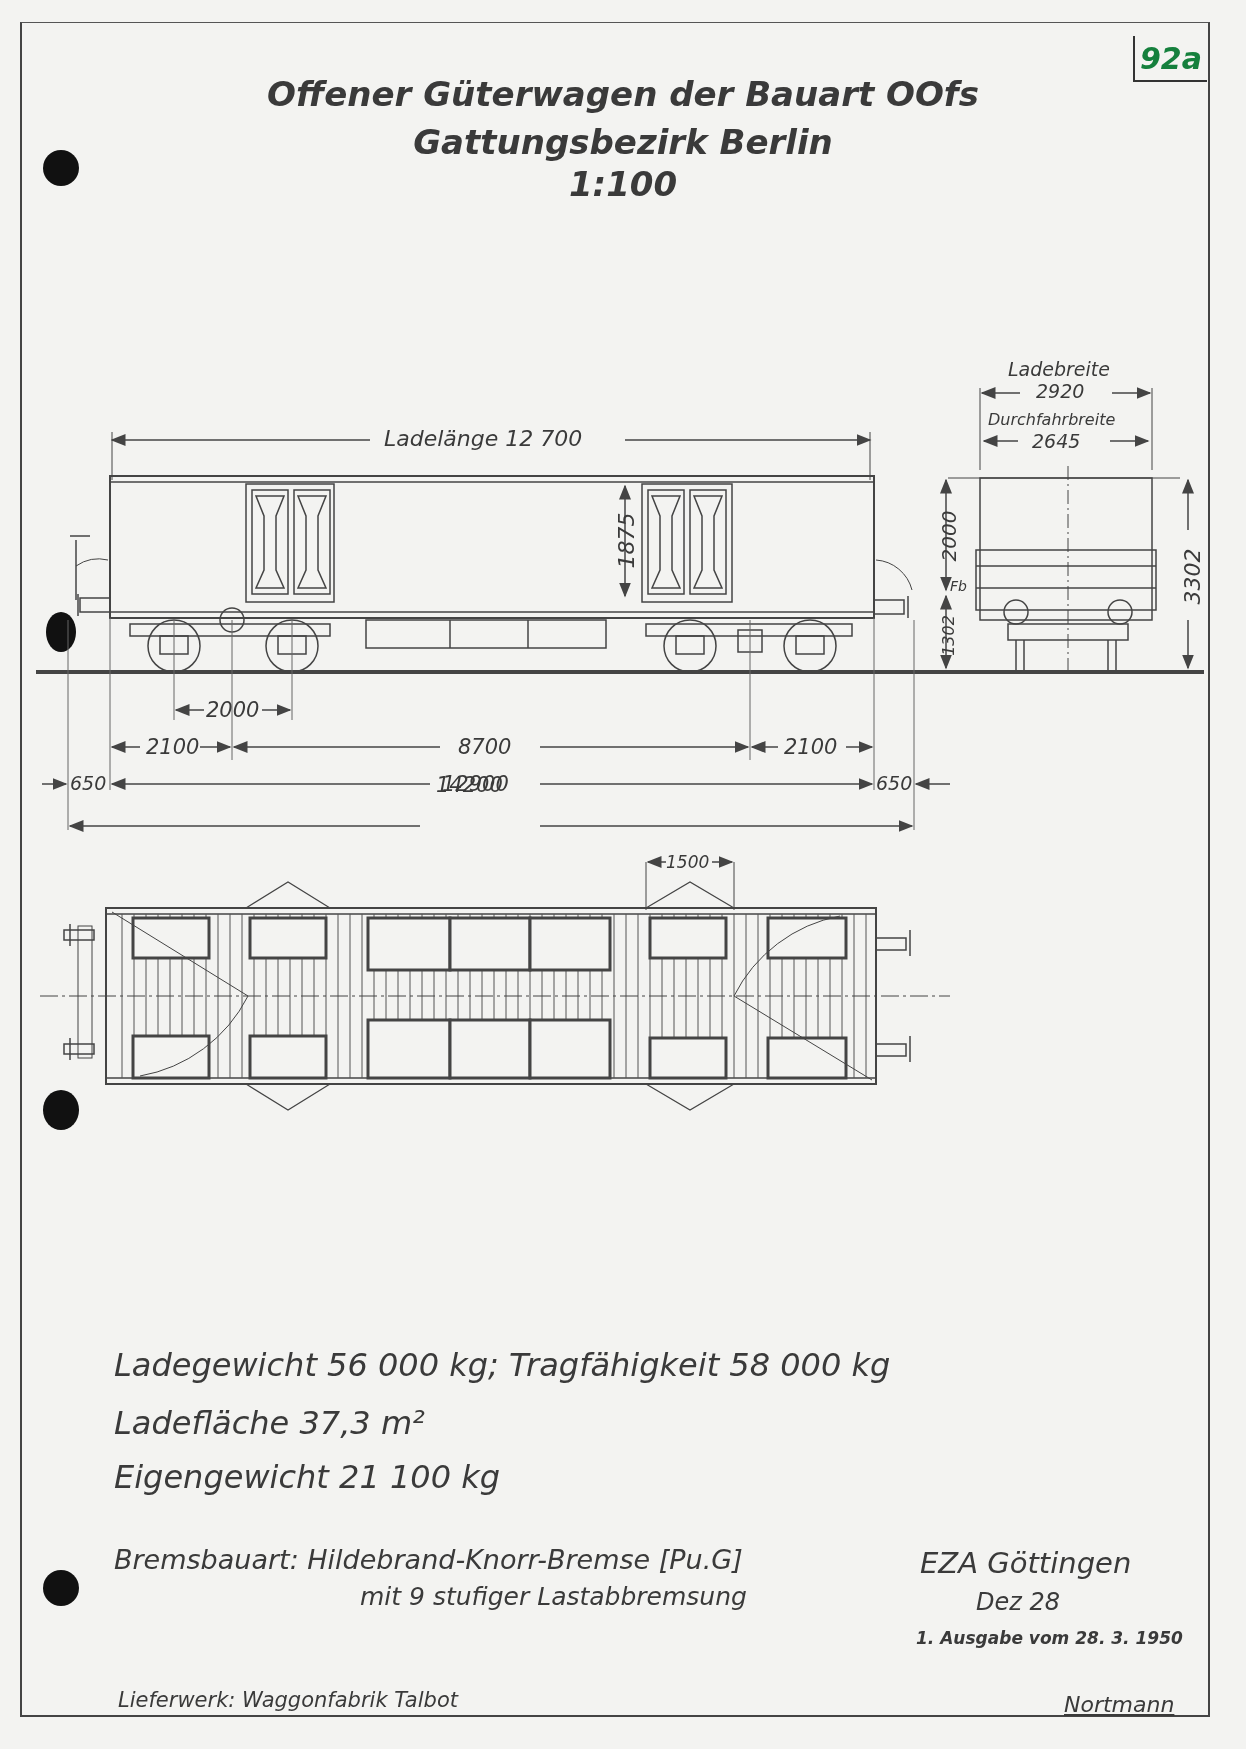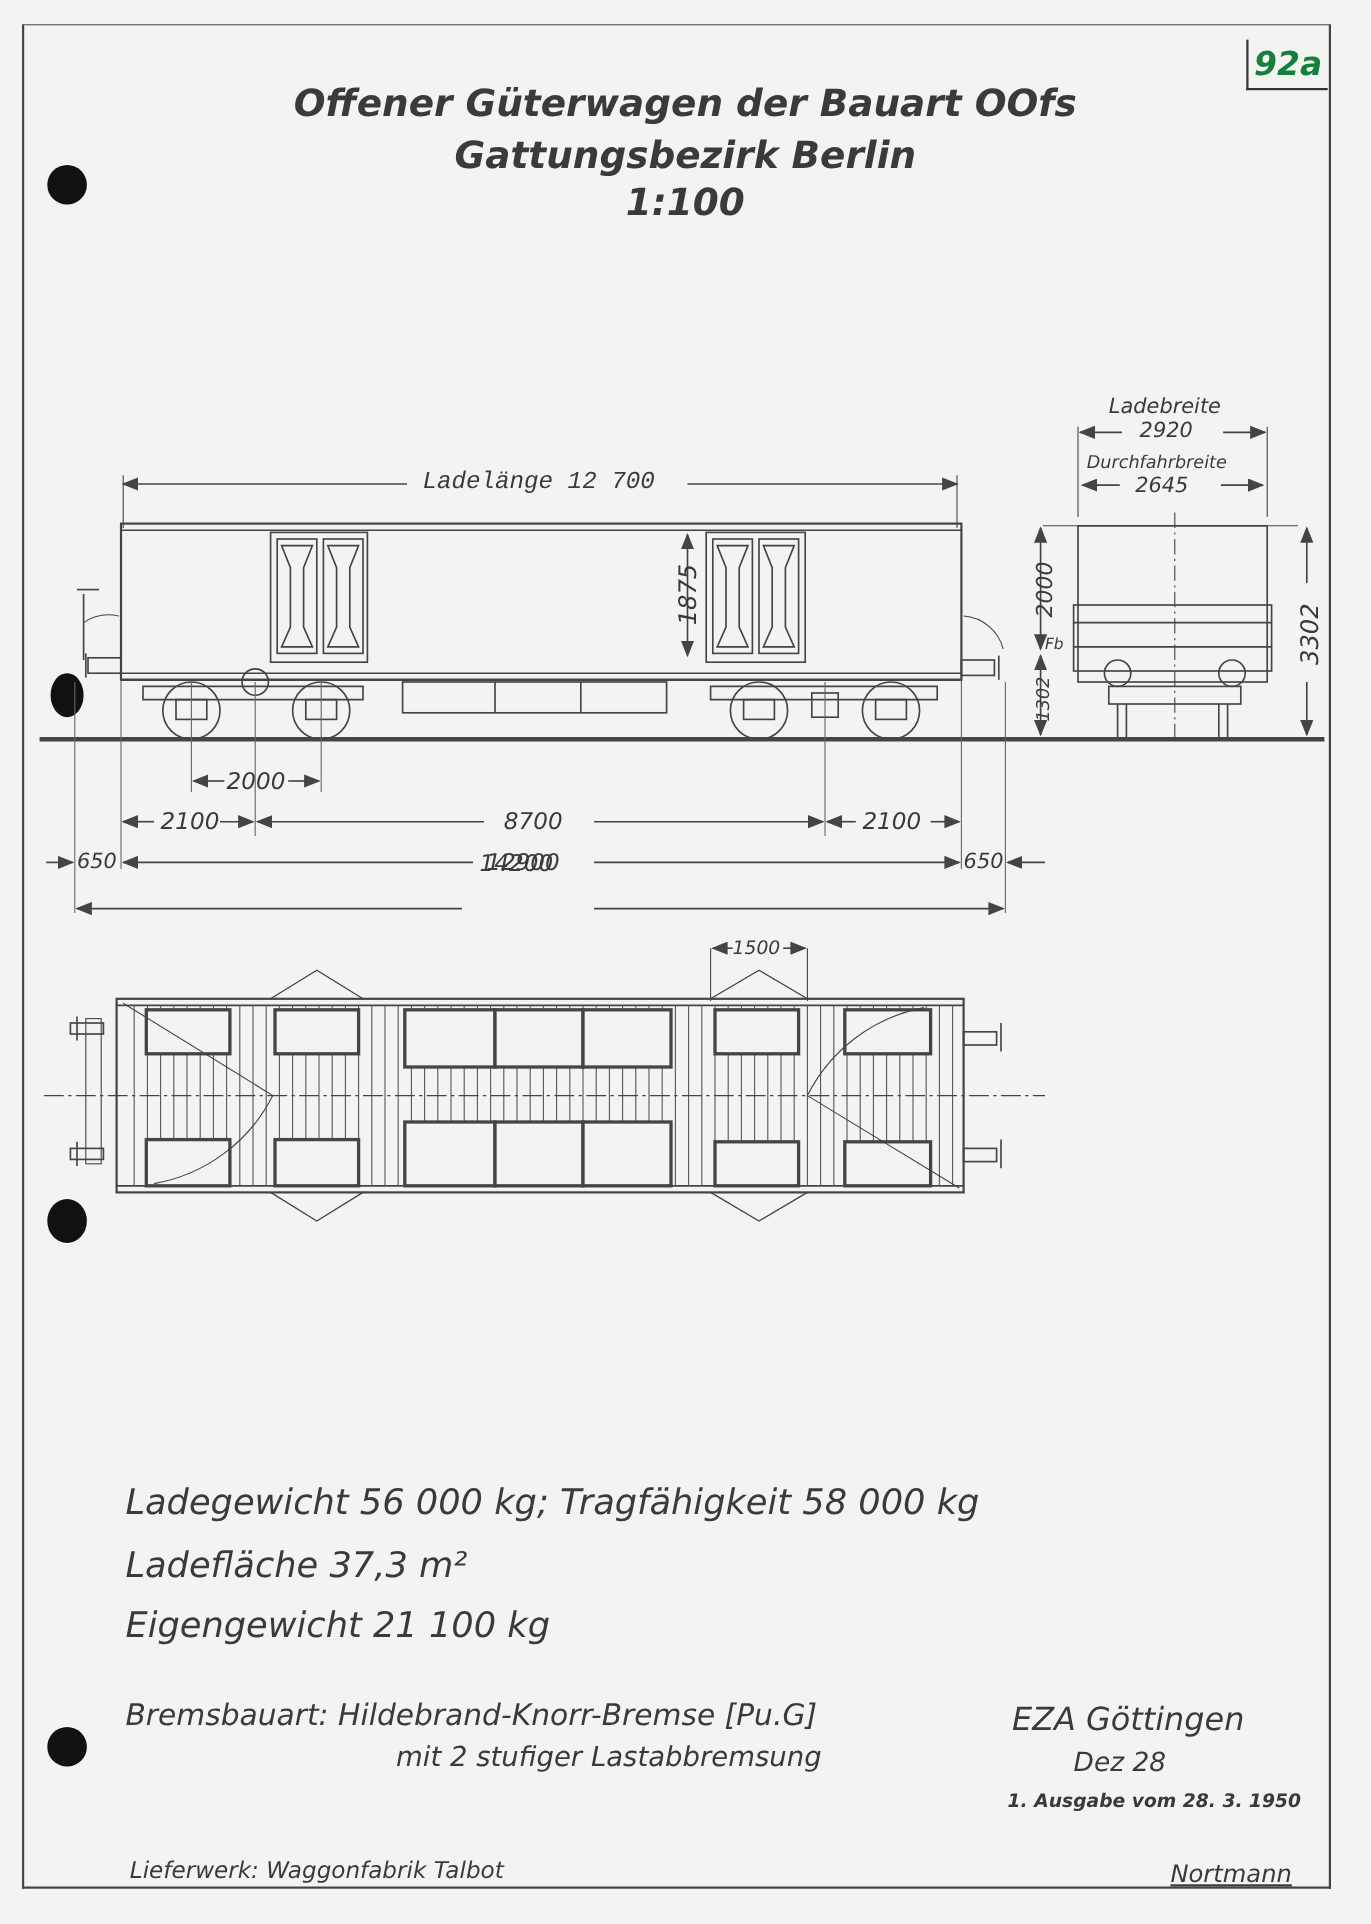--- a/index.html
+++ b/index.html
@@ -261,21 +261,21 @@
     <rect x="64" y="1044" width="30" height="10"></rect>
       <line x1="70" y1="1038" x2="70" y2="1060"></line>
     <rect x="78" y="926" width="14" height="132" stroke-width="1"></rect>
     <rect x="876" y="938" width="30" height="12"></rect>
       <line x1="910" y1="930" x2="910" y2="956"></line>
     <rect x="876" y="1044" width="30" height="12"></rect>
       <line x1="910" y1="1036" x2="910" y2="1062"></line>
   </g>
 </svg>
 
-<div class="hand" style="left:384px;top:426px;font-size:22px;font-family:Liberation Mono, monospace;">Ladelänge 12 700</div>
+<div class="hand" style="left:384px;top:426px;font-size:22px;">Ladelänge 12 700</div>
 <div class="hand" style="left:598px;top:528px;font-size:22px;transform:rotate(-90deg);">1875</div>
 <div class="hand" style="left:206px;top:698px;font-size:21px;">2000</div>
 <div class="hand" style="left:146px;top:735px;font-size:21px;">2100</div>
 <div class="hand" style="left:458px;top:735px;font-size:21px;">8700</div>
 <div class="hand" style="left:784px;top:735px;font-size:21px;">2100</div>
 <div class="hand" style="left:70px;top:772px;font-size:19px;">650</div>
 <div class="hand" style="left:442px;top:772px;font-size:21px;">12900</div>
 <div class="hand" style="left:876px;top:772px;font-size:19px;">650</div>
 <div class="hand" style="left:436px;top:773px;font-size:21px;">14200</div>
 
@@ -288,20 +288,20 @@
 <div class="hand" style="left:928px;top:626px;font-size:16px;transform:rotate(-90deg);">1302</div>
 <div class="hand" style="left:1164px;top:564px;font-size:22px;transform:rotate(-90deg);">3302</div>
 
 <div class="hand" style="left:666px;top:852px;font-size:17px;">1500</div>
 
 <div class="hand spec" style="top:1346px;">Ladegewicht 56 000 kg; Tragfähigkeit 58 000 kg</div>
 <div class="hand spec" style="top:1404px;">Ladefläche 37,3 m²</div>
 <div class="hand spec" style="top:1458px;">Eigengewicht 21 100 kg</div>
 
 <div class="hand brake" style="left:114px;top:1544px;">Bremsbauart: Hildebrand-Knorr-Bremse [Pu.G]</div>
-<div class="hand" style="left:360px;top:1582px;font-size:25px;">mit 2 stufiger Lastabbremsung</div>
+<div class="hand" style="left:360px;top:1582px;font-size:25px;">mit 9 stufiger Lastabbremsung</div>
 
 <div class="hand" style="left:920px;top:1546px;font-size:29px;">EZA Göttingen</div>
 <div class="hand" style="left:976px;top:1588px;font-size:24px;">Dez 28</div>
 <div class="hand" style="left:916px;top:1628px;font-size:17px;font-weight:bold;">1. Ausgabe vom 28. 3. 1950</div>
 
 <div class="hand" style="left:118px;top:1688px;font-size:21px;">Lieferwerk: Waggonfabrik Talbot</div>
 <div class="hand" style="left:1064px;top:1692px;font-size:22px;text-decoration:underline;">Nortmann</div>
 
 </body></html>

